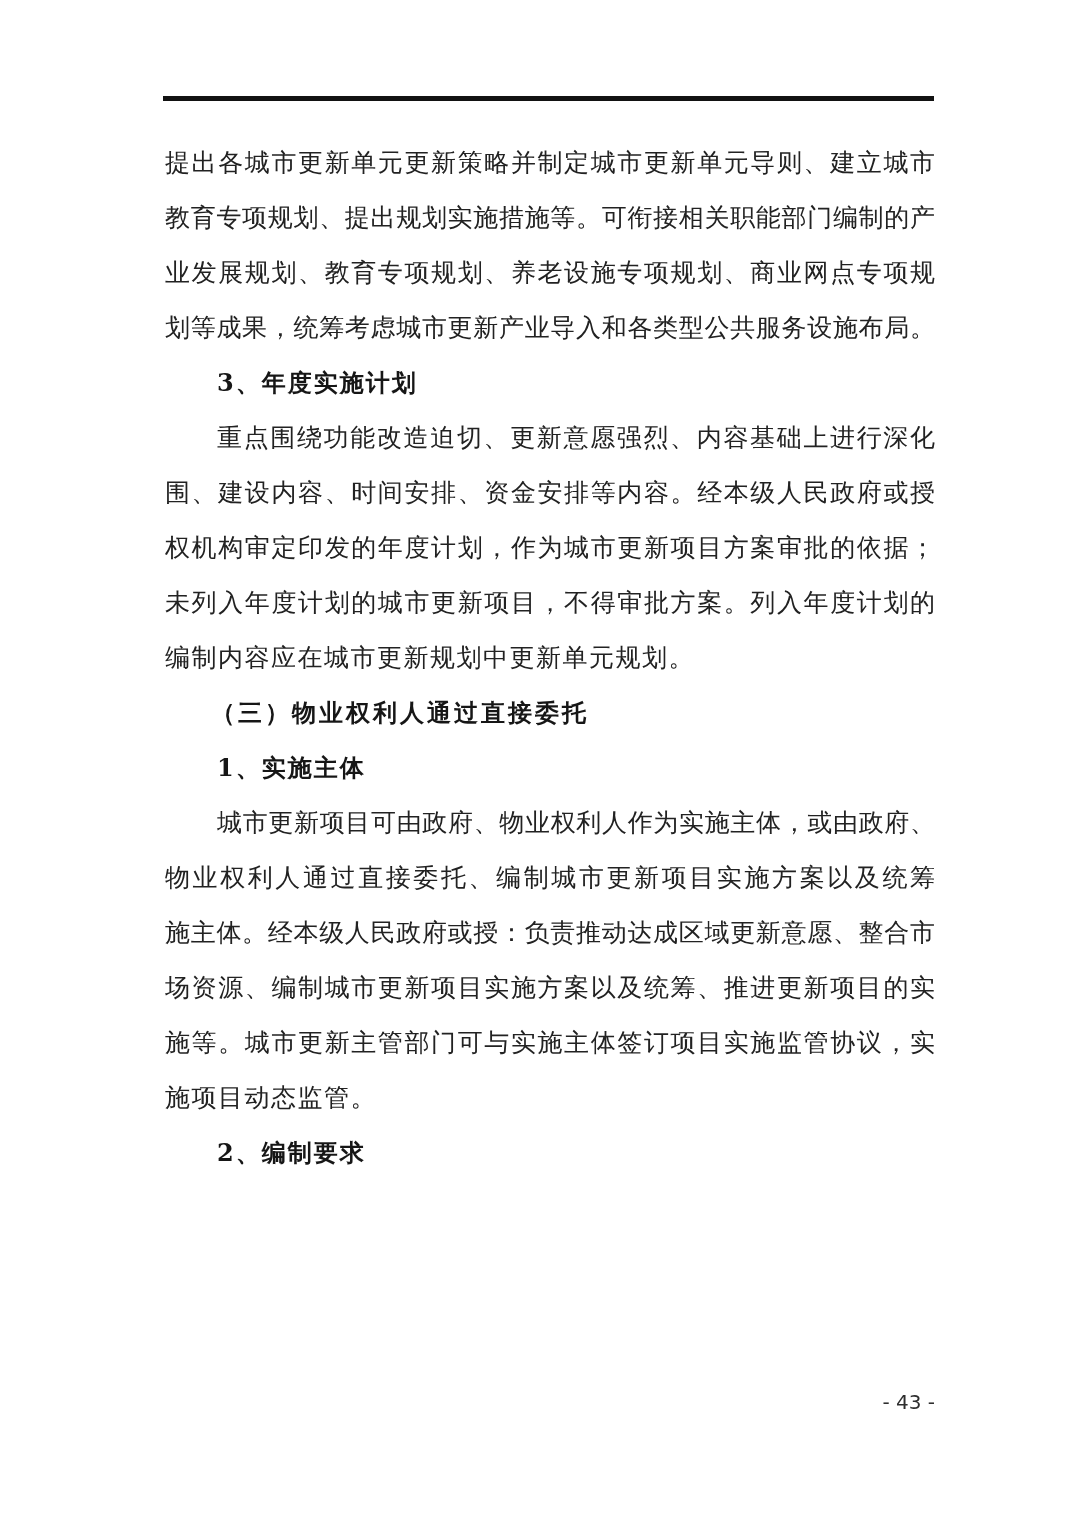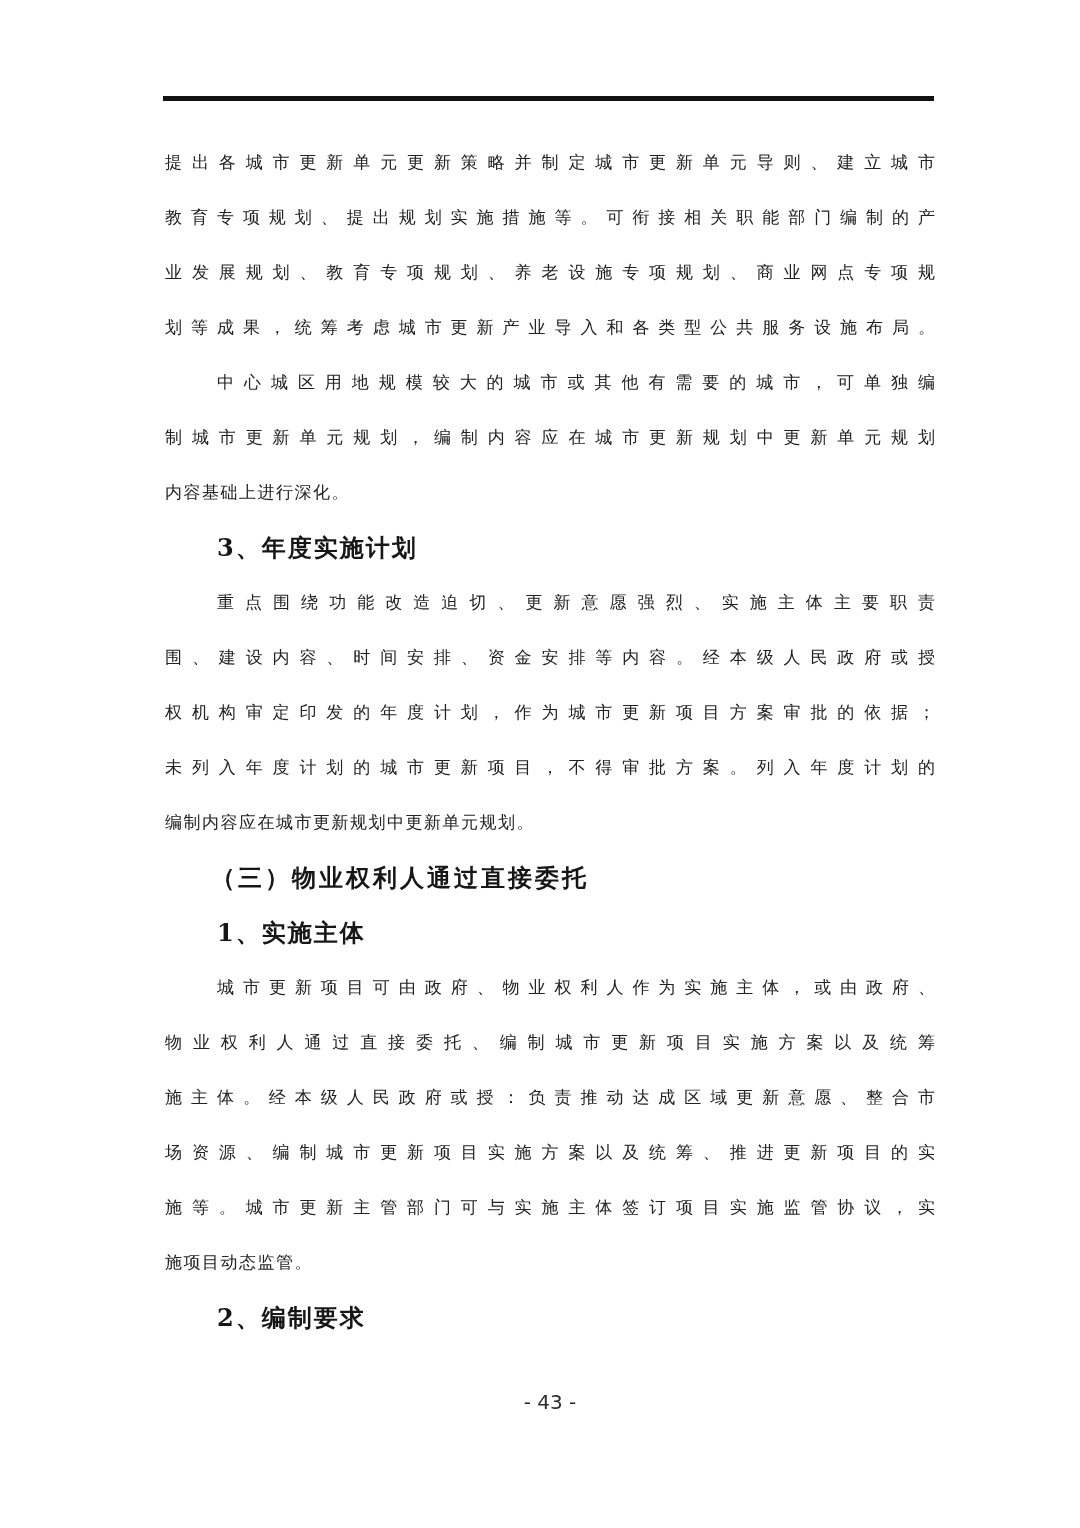--- a/index.html
+++ b/index.html
@@ -26,21 +26,21 @@
   .content {
     position: absolute;
     left: 165px;
     top: 135px;
     width: 770px;
   }
   .line {
     display: block;
     height: 55px;
     line-height: 55px;
-    font-size: 17px;
+    font-size: 25px;
     color: #222222;
     text-align: justify;
     text-align-last: justify;
     text-justify: inter-character;
     overflow: hidden;
     white-space: normal;
   }
   .line.left {
     text-align: left;
     text-align-last: left;
@@ -64,21 +64,21 @@
   }
   .heading.kai {
     text-indent: 46px;
     letter-spacing: 3px;
   }
   .footer {
     position: absolute;
     left: 165px;
     top: 1390px;
     width: 770px;
-    text-align: center;
+    text-align: right;
     font-size: 20px;
     color: #2e2e2e;
     font-family: "DejaVu Sans", "Liberation Sans", sans-serif;
   }
 </style>
 </head>
 <body>
 
 <div class="page">
 
@@ -86,30 +86,25 @@
 
   <main class="content">
 
     <div class="para">
       <span class="line">提出各城市更新单元更新策略并制定城市更新单元导则、建立城市</span>
       <span class="line">教育专项规划、提出规划实施措施等。可衔接相关职能部门编制的产</span>
       <span class="line">业发展规划、教育专项规划、养老设施专项规划、商业网点专项规</span>
       <span class="line">划等成果，统筹考虑城市更新产业导入和各类型公共服务设施布局。</span>
     </div>
 
-    <div class="para">
-      <span class="line ind">中心城区用地规模较大的城市或其他有需要的城市，可单独编</span>
-      <span class="line">制城市更新单元规划，编制内容应在城市更新规划中更新单元规划</span>
-      <span class="line left">内容基础上进行深化。</span>
-    </div>
 
     <div class="heading">3、年度实施计划</div>
 
     <div class="para">
-      <span class="line ind">重点围绕功能改造迫切、更新意愿强烈、实施主体主要职责</span>
+      <span class="line ind">重点围绕功能改造迫切、更新意愿强烈、内容基础上进行深化</span>
       <span class="line">围、建设内容、时间安排、资金安排等内容。经本级人民政府或授</span>
       <span class="line">权机构审定印发的年度计划，作为城市更新项目方案审批的依据；</span>
       <span class="line">未列入年度计划的城市更新项目，不得审批方案。列入年度计划的</span>
       <span class="line left">编制内容应在城市更新规划中更新单元规划。</span>
     </div>
 
     <div class="heading kai">（三）物业权利人通过直接委托</div>
 
     <div class="heading">1、实施主体</div>
 

